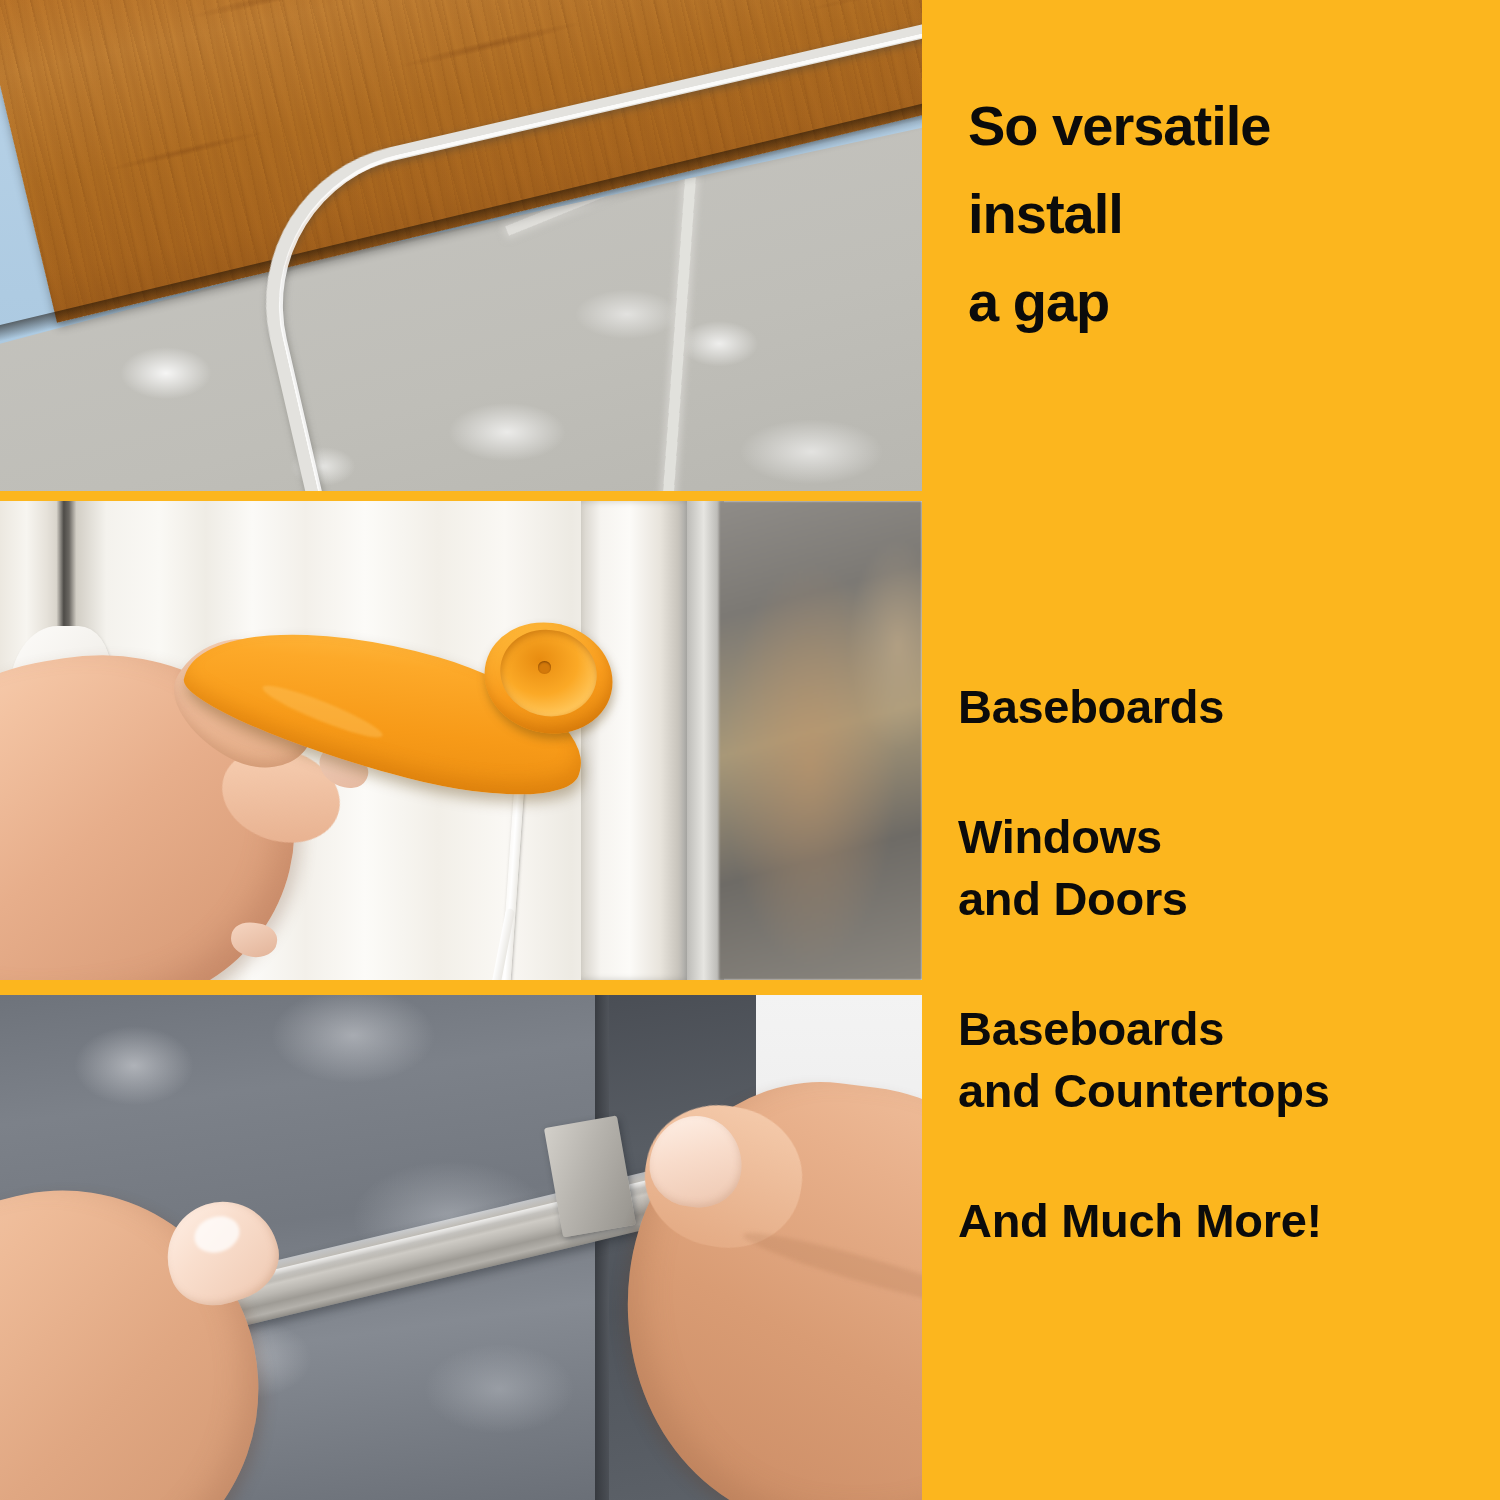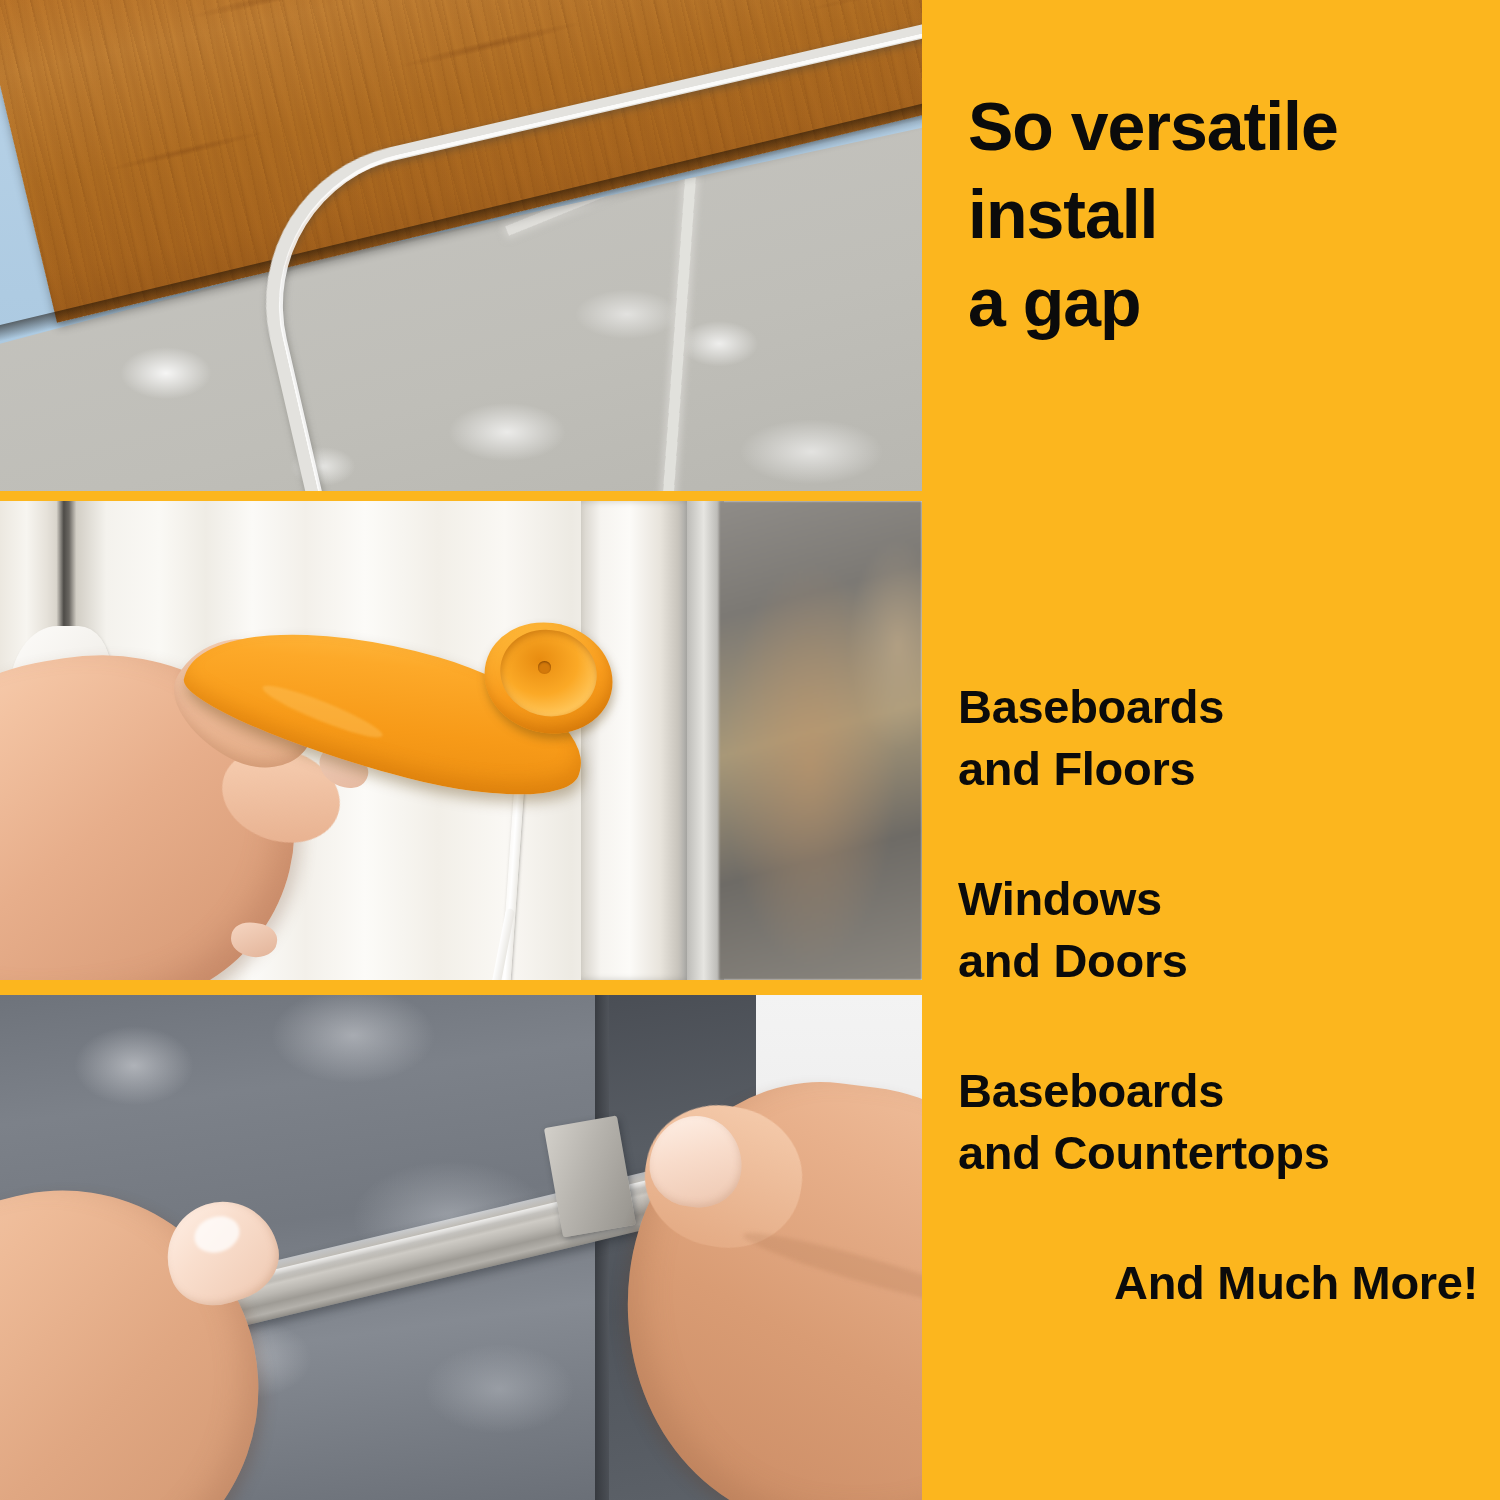--- a/index.html
+++ b/index.html
@@ -287,27 +287,27 @@
   
   .divider { position:absolute; left:0; width:922px; background:#FCB61E; }
   .d1 { top:491px; height:10px; }
   .d2 { top:980px; height:15px; }
   .right-strip { position:absolute; left:922px; top:0; width:578px; height:1500px; background:#FCB61E; }
 
   
   .text-panel { position:absolute; left:922px; top:0; width:578px; height:1500px; }
   .headline {
     position:absolute; left:46px; top:82px; width:520px;
-    font-size:68px; font-weight:bold; line-height:88px;
+    font-size:56px; font-weight:bold; line-height:88px;
     color:#0B0B0B; letter-spacing:-1px;
   }
   .headline .hl-line { display:block; white-space:nowrap; }
   .bullets { position:absolute; left:36px; top:676px; width:520px; }
   .bullet-group { margin-bottom:68px; }
-  .bullet-group:last-child { margin-bottom:0;text-align:right; }
+  .bullet-group:last-child { margin-bottom:0; }
   .bullet-line {
     display:block; font-size:47px; font-weight:bold; line-height:62px;
     color:#0B0B0B; letter-spacing:-.3px; white-space:nowrap;
   }
 </style>
 </head>
 <body>
 
 <div id="root">
 
@@ -376,21 +376,20 @@
     <div class="headline">
       <span class="hl-line">So versatile</span>
       <span class="hl-line">install</span>
       <span class="hl-line">a gap</span>
     </div>
 
     <div class="bullets">
 
       <div class="bullet-group">
         <span class="bullet-line">Baseboards</span>
-        <span class="bullet-line">and Floors</span>
       </div>
 
       <div class="bullet-group">
         <span class="bullet-line">Windows</span>
         <span class="bullet-line">and Doors</span>
       </div>
 
       <div class="bullet-group">
         <span class="bullet-line">Baseboards</span>
         <span class="bullet-line">and Countertops</span>

